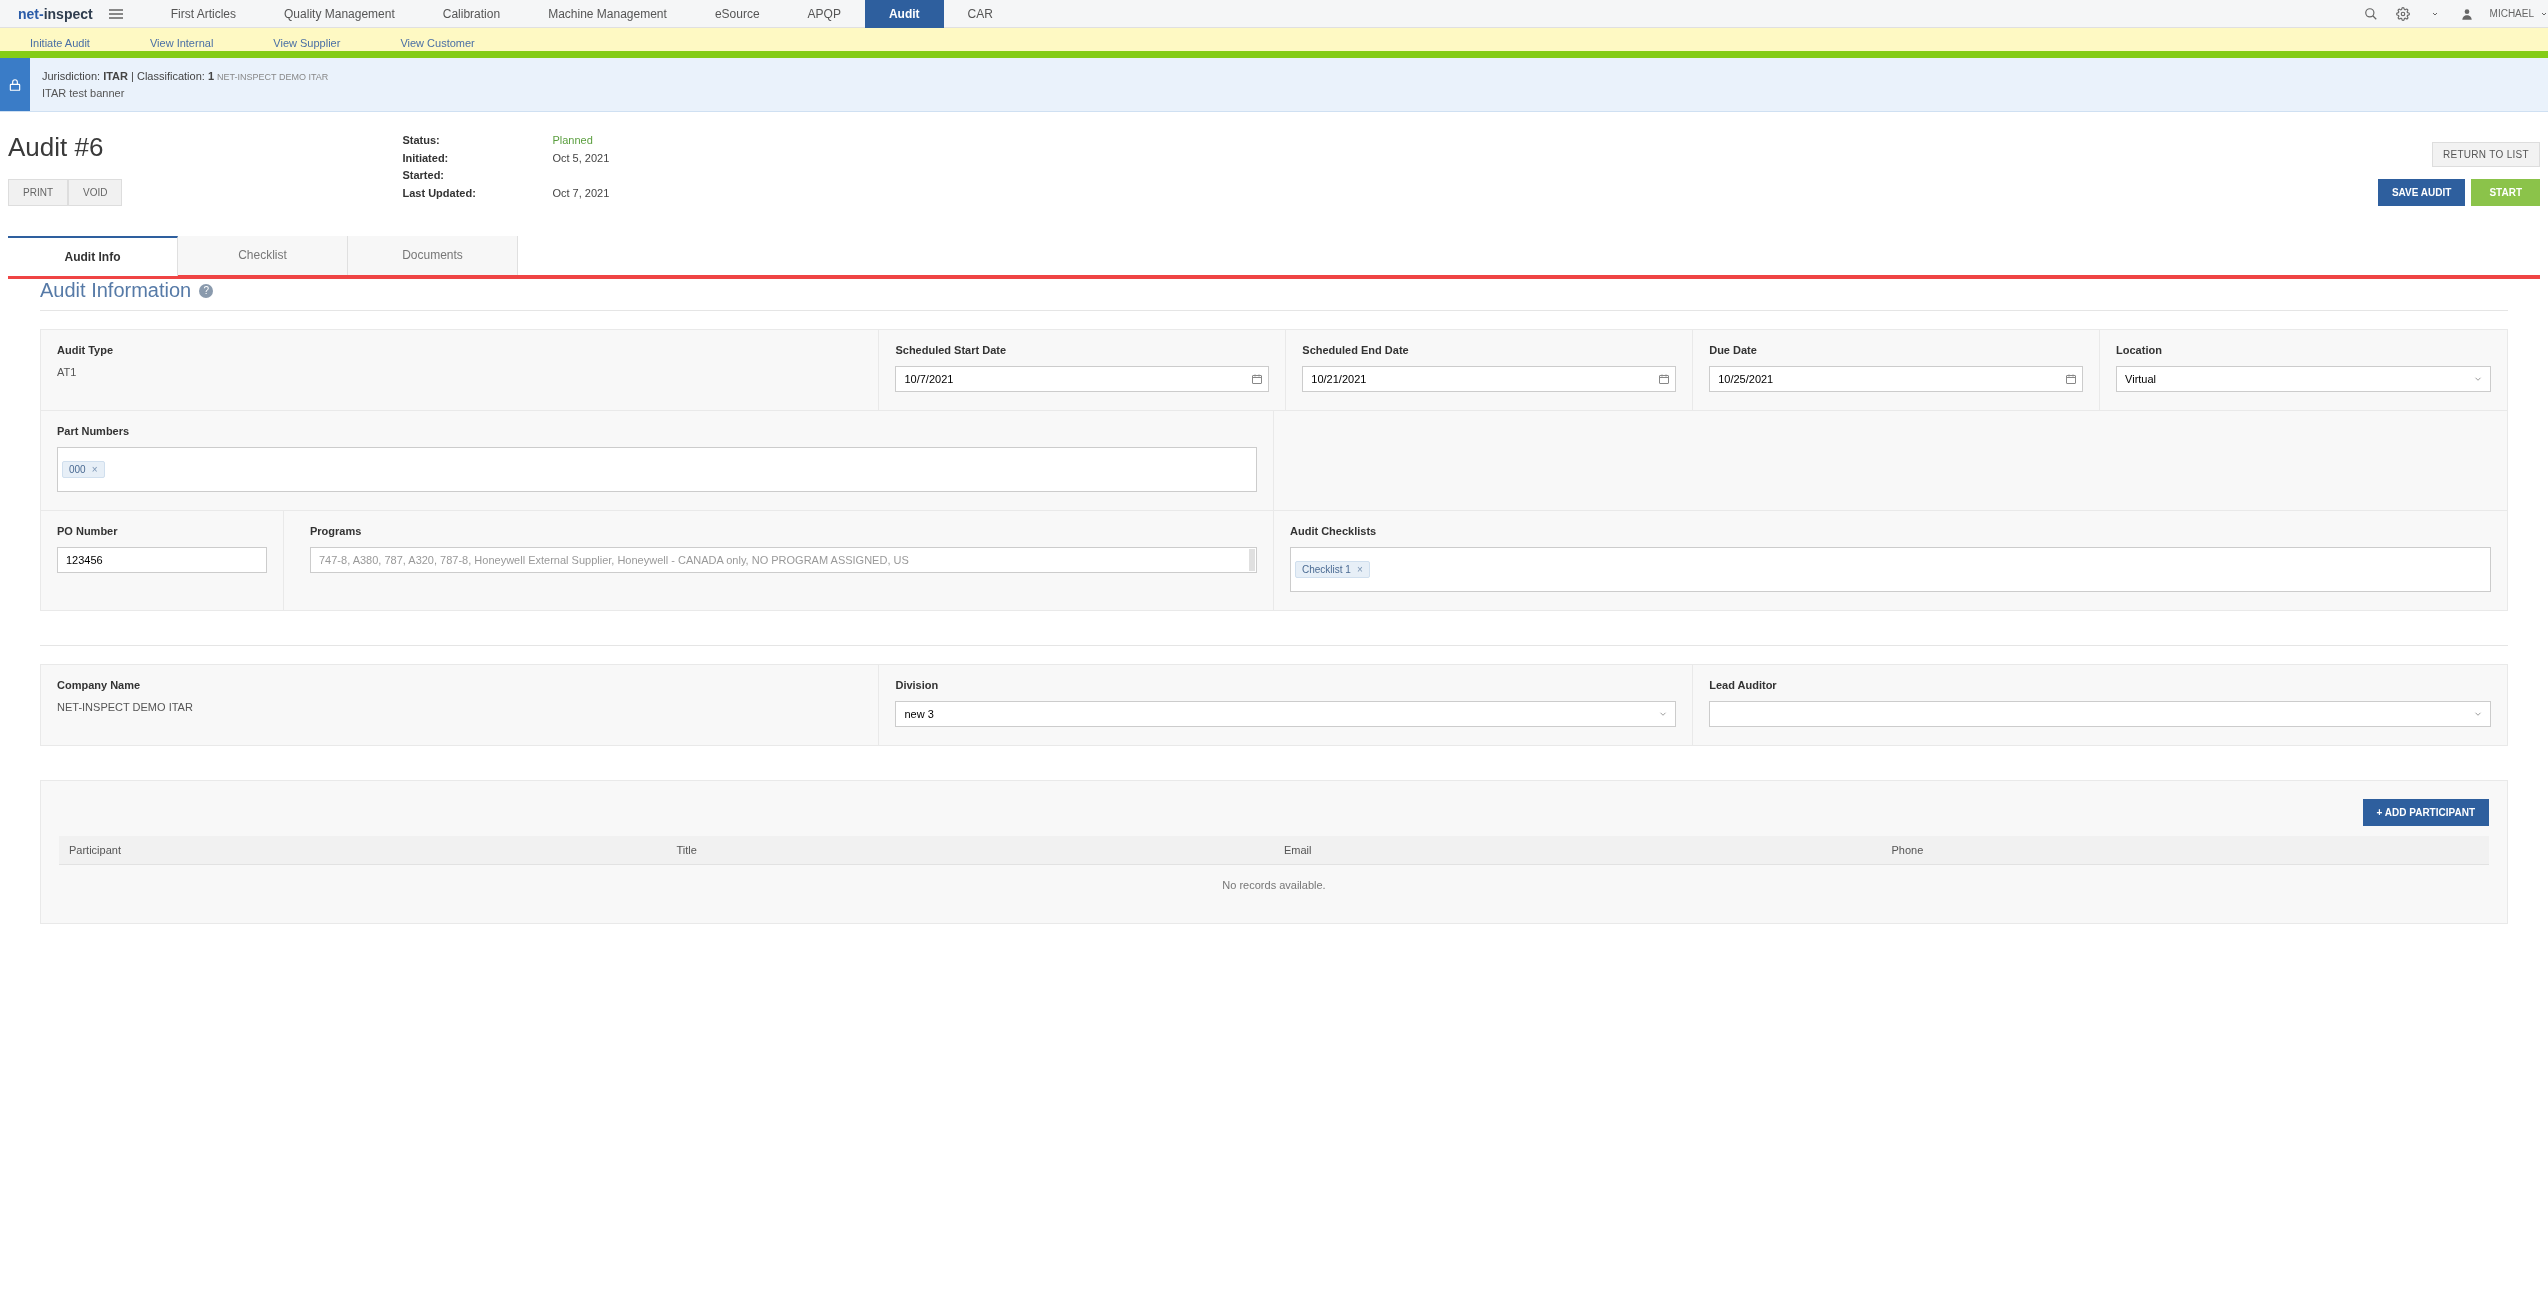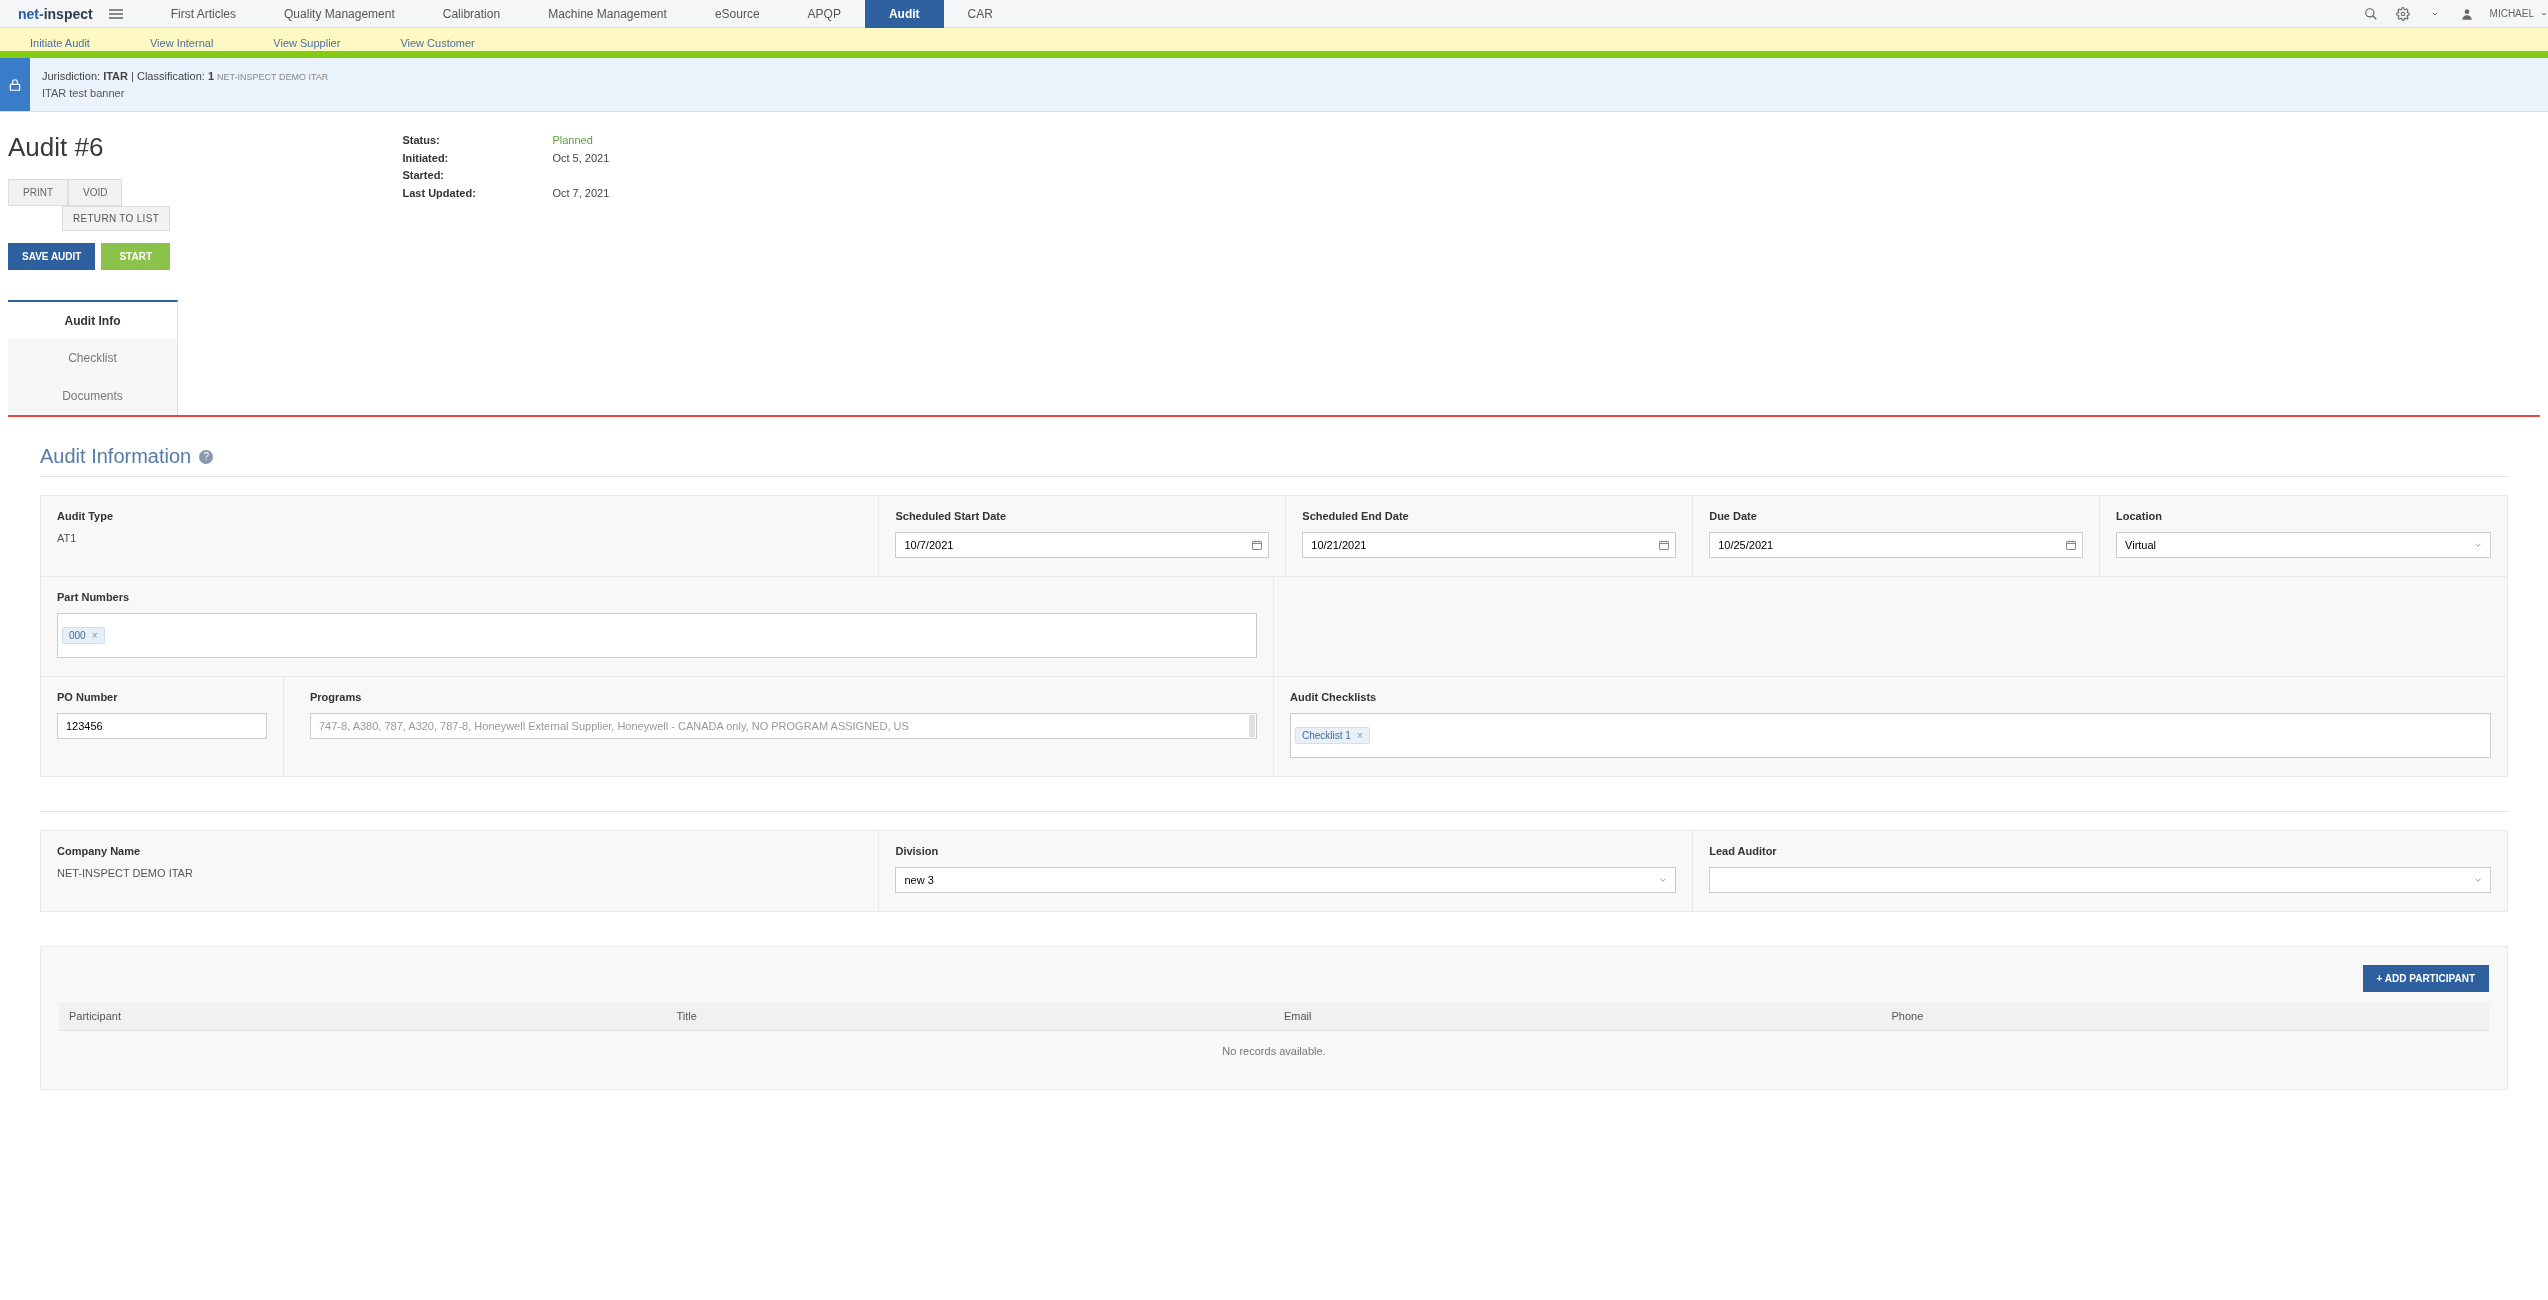--- a/index.html
+++ b/index.html
@@ -25,37 +25,37 @@
 
 
 .banner { display:flex; align-items:stretch; background:#eaf2fb; border-bottom:1px solid #cfe0f2; }
 .banner-lock { width:30px; background:#3a7cc7; display:flex; align-items:center; justify-content:center; }
 .banner-text { padding: 10px 12px; font-size:11px; color:#444; line-height:1.5; }
 .banner-text .bold { font-weight:700; }
 .banner-sub { font-size:11px; color:#555; }
 
 
 .page-area { padding: 20px 8px 40px 8px; }
-.page-head-row { display:flex; align-items:flex-start; justify-content:space-between; margin-bottom: 30px; flex-direction: column; }
+.page-head-row { display:flex; align-items:flex-end; justify-content:space-between; margin-bottom: 30px; }
 .page-title { font-size: 26px; font-weight: 400; color:#3a3a3a; }
 .head-left-group { display:flex; gap: 60px; align-items:flex-start;}
 .title-block { display:flex; flex-direction:column; gap:16px;}
 .print-void { display:flex; }
 .pv-btn { font-size:10px; padding:7px 14px; background:#f1f1f1; border:1px solid #ddd; color:#666; cursor:pointer; }
 .status-block { font-size:11px; color:#444; line-height:1.6; display:grid; grid-template-columns: 150px 1fr; }
 .status-label { font-weight:600; color:#333;}
 .status-val.green { color:#5a9e3e; }
 
 .head-actions { display:flex; flex-direction:column; align-items:flex-end; gap:12px;}
 .return-btn { font-size:10px; padding:6px 10px; background:#f2f2f2; border:1px solid #ddd; color:#555; cursor:pointer; letter-spacing:0.3px;}
 .save-btn { font-size:10px; padding:8px 14px; background:#2e5f9e; color:#fff; border:none; cursor:pointer; font-weight:600;}
 .start-btn { font-size:10px; padding:8px 18px; background:#8bc34a; color:#fff; border:none; cursor:pointer; font-weight:600;}
 
 
-.tabs { display:flex; border-bottom:2px solid #ef4444; margin-bottom: 28px; flex-direction: column;}
+.tabs { display:flex; border-bottom:4px solid #ef4444; }
 .tab { width:170px; text-align:center; padding:12px 0; font-size:12px; color:#777; background:#f7f7f7; border-right:1px solid #e0e0e0; cursor:pointer;}
 .tab.active { background:#fff; color:#333; border-top:2px solid #2e5f9e; border-bottom: none; font-weight:600; margin-bottom:-1px;}
 
 .content { padding: 0 32px; }
 .section-title { font-size: 20px; color:#567aa7; font-weight:400; margin-bottom:8px; display:flex; align-items:center; gap:8px;}
 .help-icon { width:14px; height:14px; border-radius:50%; background:#8a9aad; color:#fff; font-size:10px; display:inline-flex; align-items:center; justify-content:center; }
 hr.sec-hr { border:none; border-top:1px solid #e5e5e5; margin-bottom:18px;}
 
 
 .row { display:flex; border:1px solid #e9e9e9;}

